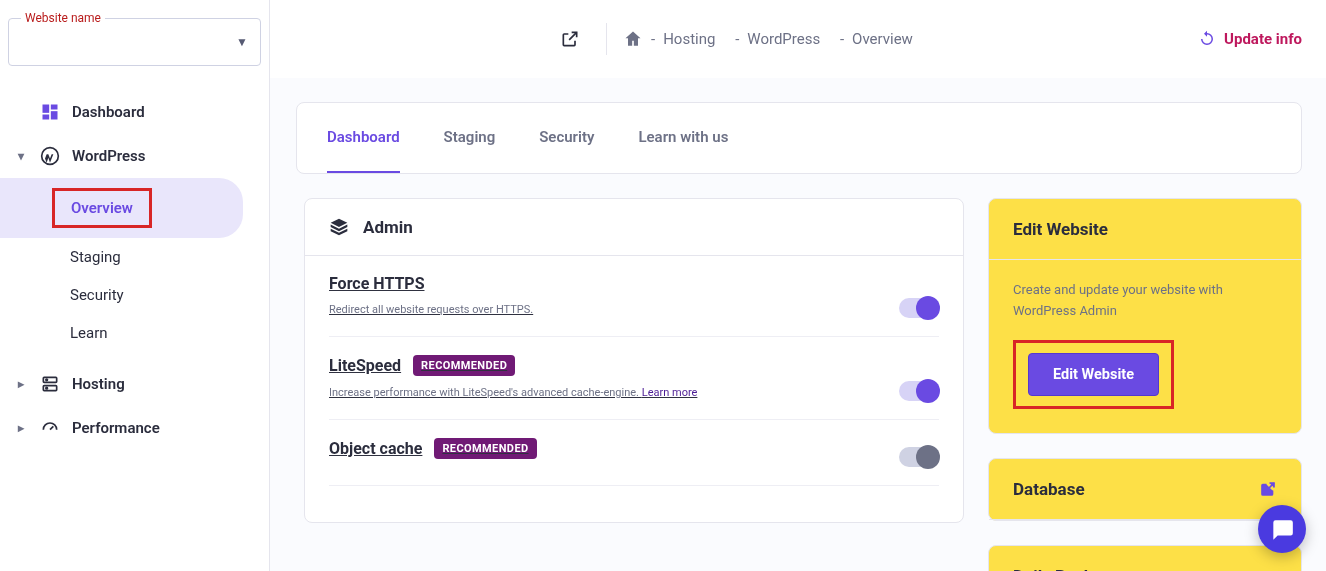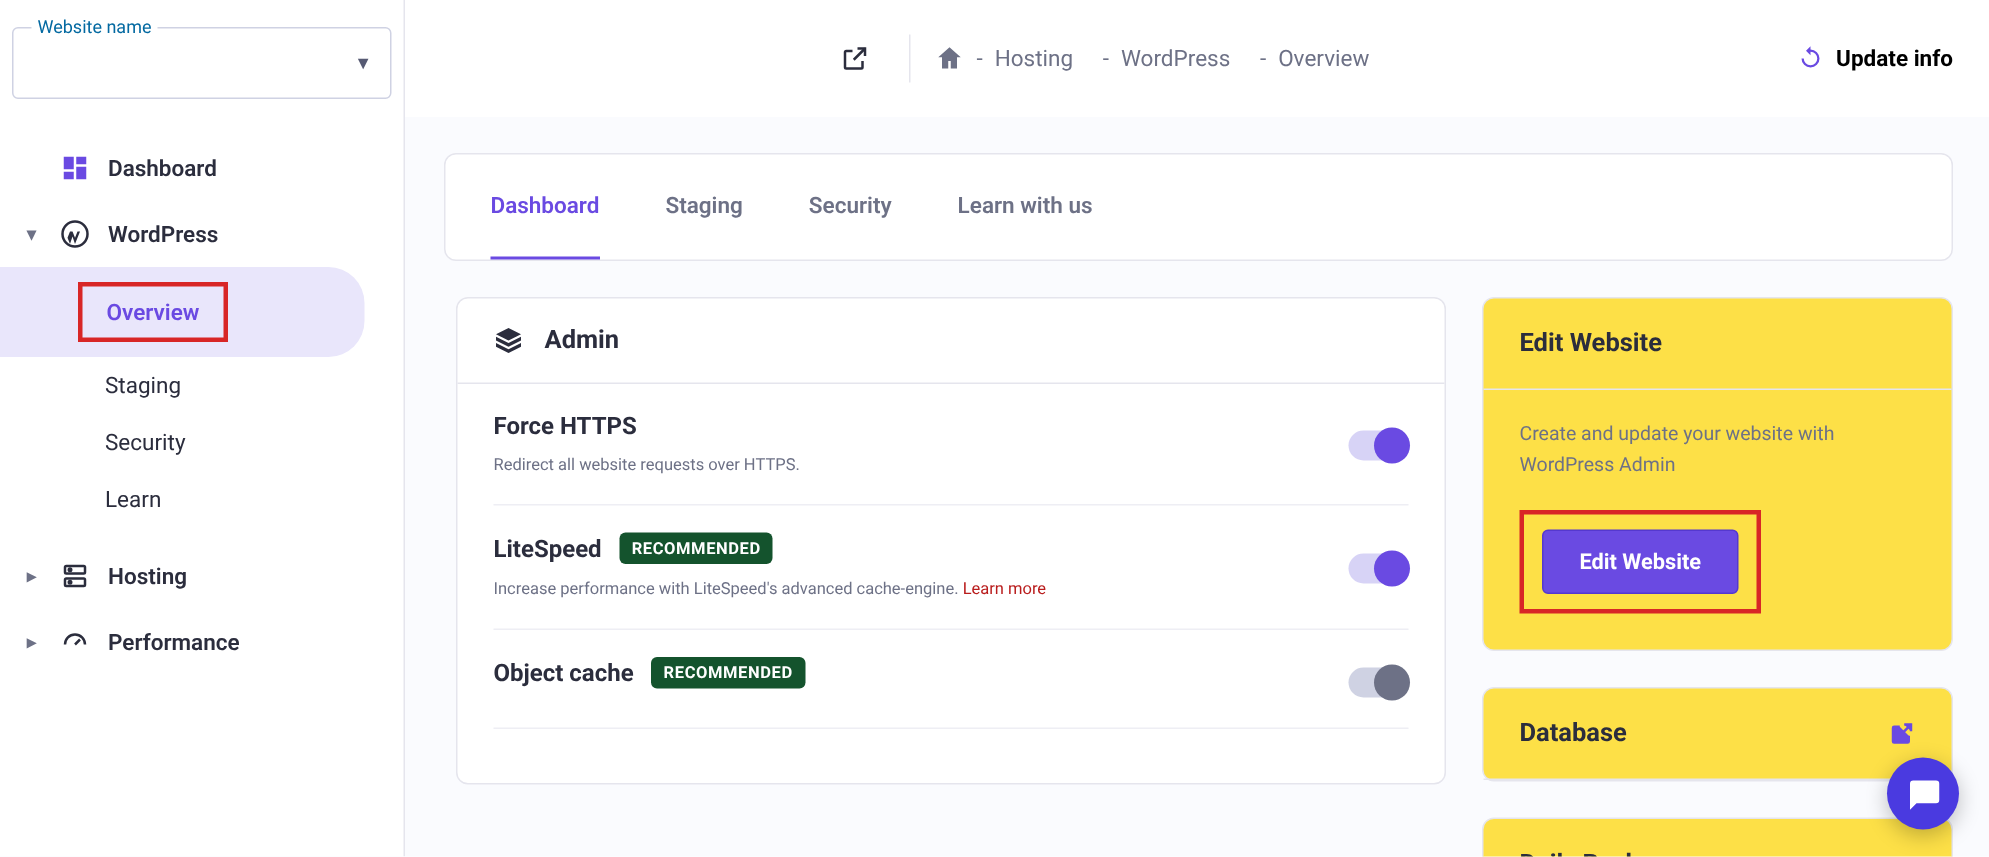--- a/index.html
+++ b/index.html
@@ -1,20 +1,20 @@
 <!DOCTYPE html>
 <html><head>
 <meta charset="utf-8">
 <style>
   * { box-sizing: border-box; margin: 0; padding: 0; font-family: -apple-system, BlinkMacSystemFont, "Segoe UI", Roboto, sans-serif; }
   body { background: #ffffff; color: #2f3140; font-size: 14px; width: 1326px; height: 571px; overflow: hidden; position: relative; }
 
   .sidebar { position: absolute; left: 0; top: 0; width: 270px; height: 100%; border-right: 1px solid #e5e5ed; background: #fff; padding-top: 18px; }
   .website-name-box { margin: 0 8px 0 8px; border: 1px solid #cfd2e3; border-radius: 4px; height: 48px; position: relative; }
-  .website-name-label { position: absolute; top: -8px; left: 12px; background: #fff; padding: 0 4px; font-size: 12px; color: #0369a1; }
+  .website-name-label { position: absolute; top: -8px; left: 12px; background: #fff; padding: 0 4px; font-size: 12px; color: #b91c1c; }
   .website-name-box .caret { position: absolute; right: 12px; top: 50%; transform: translateY(-50%); color: #565a73; font-size: 12px; }
 
   .search-box { margin: 18px 16px 0 16px; border: 1px solid #cfd2e3; border-radius: 4px; height: 48px; display: flex; align-items: center; padding: 0 12px; gap: 12px; color: #6d7186; }
   .search-box svg { width: 22px; height: 22px; fill: #6d7186; }
   .search-box input { border: none; outline: none; font-size: 15px; color: #6d7186; flex: 1; background: transparent; }
 
   .nav { margin-top: 24px; }
   .nav-item { display: flex; align-items: center; gap: 12px; padding: 12px 16px 12px 40px; font-size: 15px; font-weight: 600; color: #2b2d3d; cursor: pointer; }
   .nav-item.top { padding-left: 40px; }
   .nav-item .arrow { position: absolute; left: 18px; font-size: 12px; color: #6d7186; }
@@ -26,42 +26,42 @@
   .nav-sub.active-wrap .hl { border: 3px solid #d82626; padding: 8px 16px; color: #6a4ae2; font-weight: 600; margin-left: 52px; }
 
   .main { position: absolute; left: 270px; top: 0; right: 0; height: 100%; background: #fafbfe; }
 
   .topbar { height: 78px; display: flex; align-items: center; padding: 0 24px; background: #fff; }
   .ext-icon { width: 40px; height: 40px; display: flex; align-items: center; justify-content: center; color: #2b2d3d; margin-left: 256px; }
   .vline { width: 1px; height: 32px; background: #e5e5ed; margin: 0 16px; }
   .breadcrumb { display: flex; align-items: center; gap: 8px; color: #6d7186; font-size: 15px; }
   .breadcrumb svg { width: 20px; height: 20px; fill: #6d7186; }
   .spacer { flex: 1; }
-  .update-info { display: flex; align-items: center; gap: 8px; color: #000000; font-weight: 700; font-size: 15px; cursor: pointer; }
+  .update-info { display: flex; align-items: center; gap: 8px; color: #be185d; font-weight: 700; font-size: 15px; cursor: pointer; }
   .update-info svg { width: 18px; height: 18px; fill: #6a4ae2; }
 
   .content { padding: 24px 24px 0 34px; display: flex; gap: 24px; }
   .left-col { flex: 1; min-width: 0; }
   .right-col { width: 314px; }
 
   .tabs-card { background: #fff; border: 1px solid #e5e5ed; border-radius: 8px; padding: 0 30px; display: flex; gap: 44px; height: 72px; align-items: center; margin-bottom: 24px; }
   .tab { font-size: 15px; font-weight: 600; color: #6d7186; height: 100%; display: flex; align-items: center; border-bottom: 2px solid transparent; cursor: pointer; }
   .tab.active { color: #6a4ae2; border-bottom-color: #6a4ae2; }
 
   .panel { background: #fff; border: 1px solid #e5e5ed; border-radius: 8px; }
   .panel-header { display: flex; align-items: center; gap: 14px; padding: 18px 24px; border-bottom: 1px solid #e5e5ed; font-size: 17px; font-weight: 700; color: #2b2d3d; }
   .panel-header svg { width: 20px; height: 20px; fill: #2b2d3d; }
   .panel-body { padding: 0 24px; }
-  .row { padding: 18px 0; border-bottom: 1px solid #eeeef4; display: flex; align-items: center; gap: 24px; }
+  .row { padding: 18px 0; border-bottom: 1px solid #eeeef4; display: flex; align-items: flex-end; gap: 24px; text-decoration: underline; }
   .row:last-child { border-bottom: none; }
   .row-text { flex: 1; }
   .row-title { font-size: 16px; font-weight: 700; color: #2b2d3d; display: flex; align-items: center; gap: 12px; margin-bottom: 8px; }
   .row-desc { font-size: 11px; color: #6d7186; line-height: 1.55; }
-  .row-desc a { color: #b91c1c; text-decoration: none; }
-  .badge { background: #14532d; color: #fff; font-size: 11px; font-weight: 700; padding: 4px 8px; border-radius: 4px; letter-spacing: 0.4px; }
+  .row-desc a { color: #4c1d95; text-decoration: none; }
+  .badge { background: #701a75; color: #fff; font-size: 11px; font-weight: 700; padding: 4px 8px; border-radius: 4px; letter-spacing: 0.4px; }
 
   .toggle { width: 40px; height: 20px; border-radius: 20px; position: relative; margin-top: 2px; flex-shrink: 0; }
   .toggle.on { background: #d7d3f6; }
   .toggle.on::after { content: ""; position: absolute; right: -1px; top: -2px; width: 24px; height: 24px; border-radius: 50%; background: #6a4ae2; }
   .toggle.off { background: #cfd2e3; }
   .toggle.off::after { content: ""; position: absolute; right: -1px; top: -2px; width: 24px; height: 24px; border-radius: 50%; background: #6d7186; }
 
   .side-card { background: #fde047; border: 1px solid #e5e5ed; border-radius: 8px; margin-bottom: 24px; }
   .side-card-header { padding: 20px 24px; font-size: 17px; font-weight: 700; color: #2b2d3d; border-bottom: 1px solid #e5e5ed; display: flex; align-items: center; justify-content: space-between; }
   .side-card-body { padding: 20px 24px 24px 24px; }

